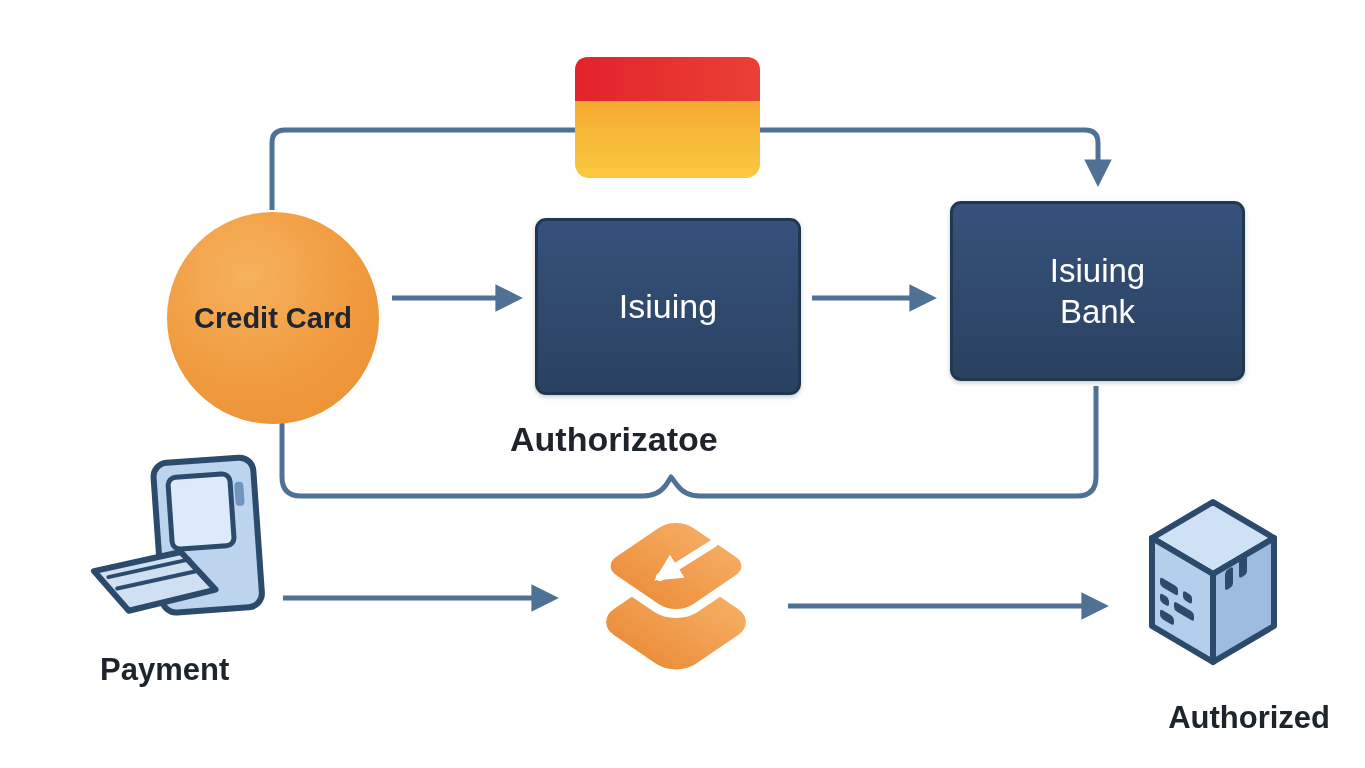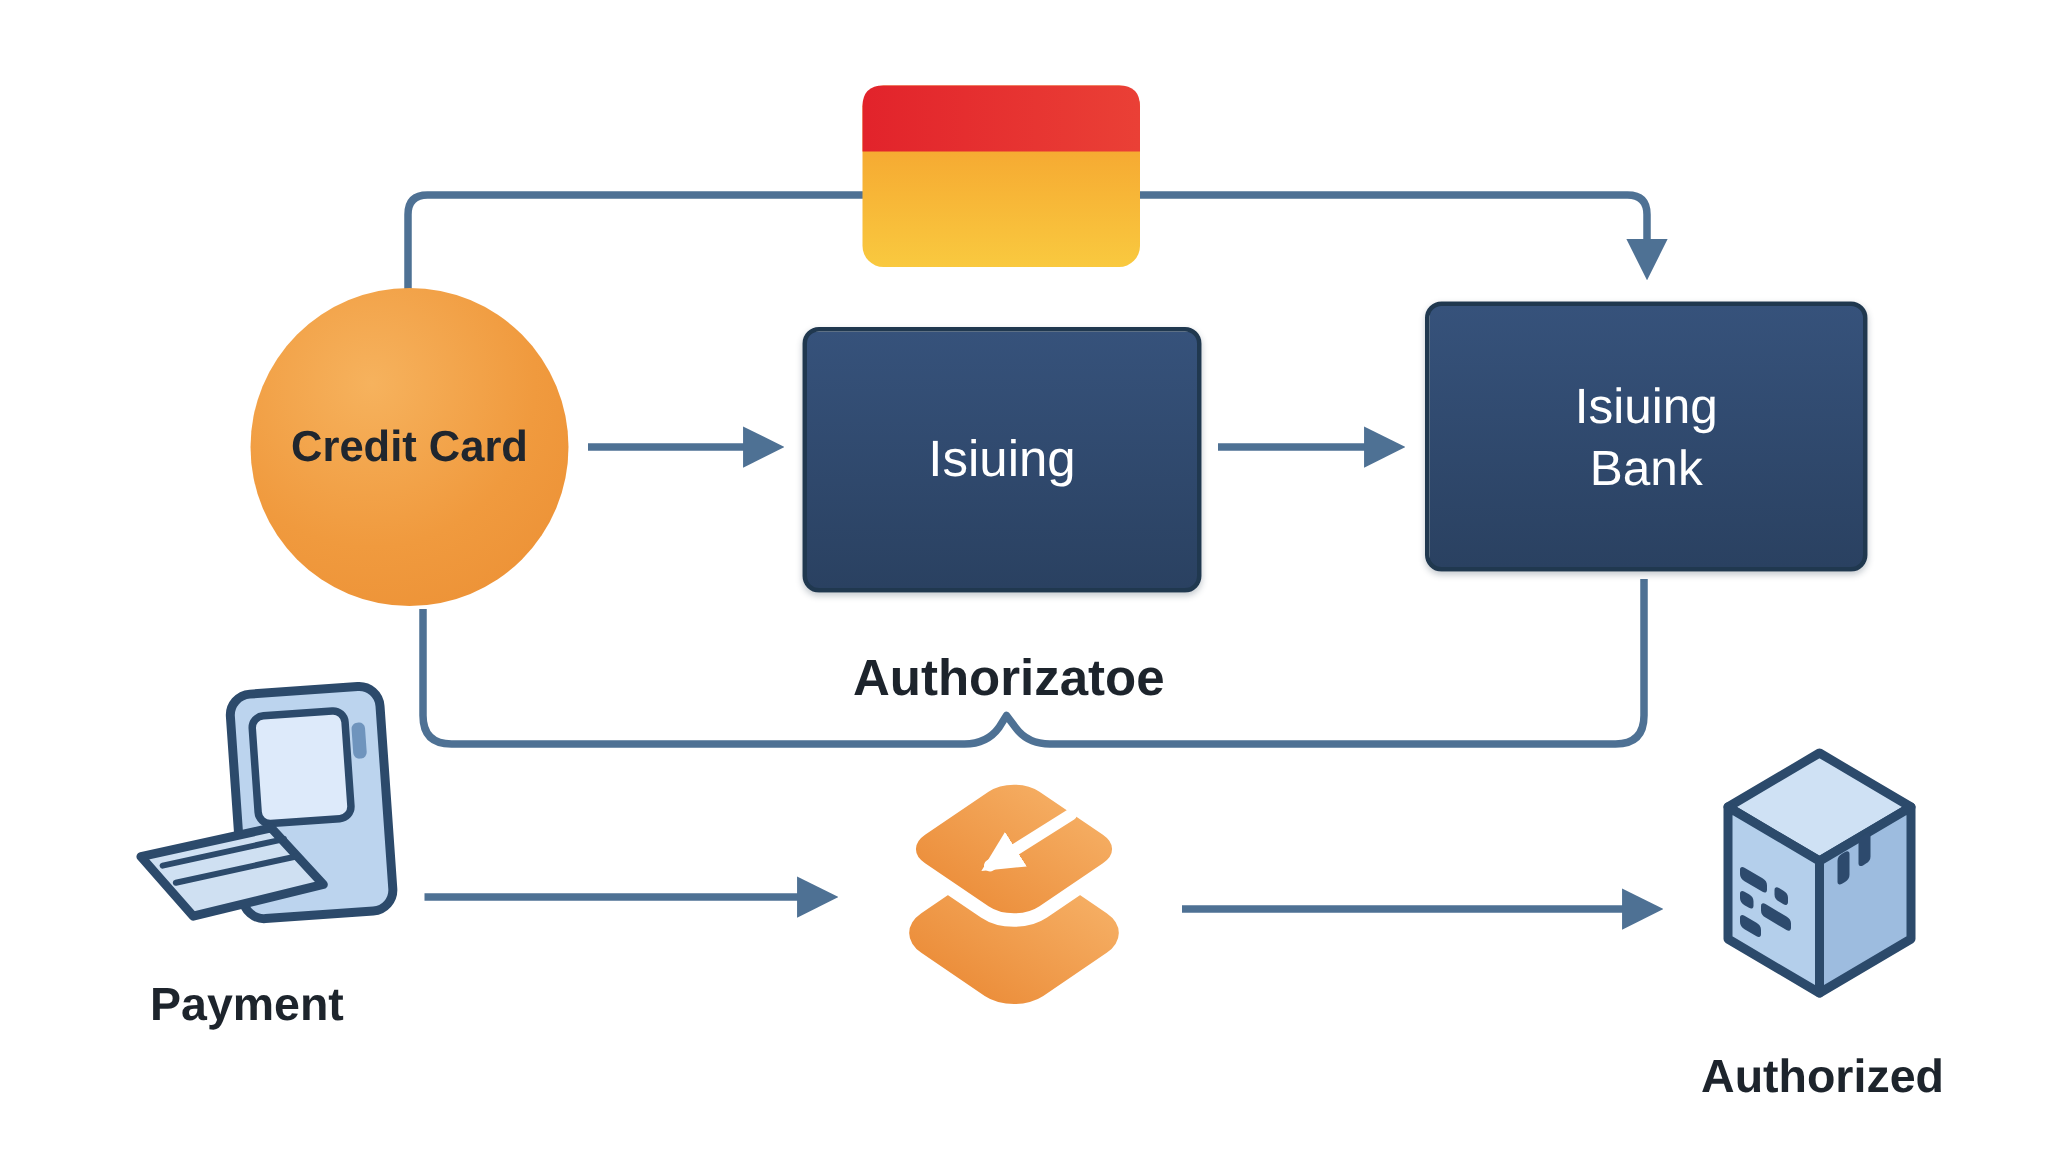--- a/index.html
+++ b/index.html
@@ -17,21 +17,21 @@
     width: 1365px; height: 768px;
   }
   .node {
     position: absolute;
     display: flex;
     align-items: center;
     justify-content: center;
     text-align: center;
   }
   .node-circle {
-    left: 167px; top: 192px;
+    left: 167px; top: 212px;
     width: 212px; height: 212px;
     border-radius: 50%;
     background: radial-gradient(circle at 38% 30%, #f6b25d 0%, #f09a3e 55%, #eb8e33 100%);
     color: #20262e;
     font-size: 29px;
     font-weight: 600;
     line-height: 1.25;
   }
   .node-box {
     background: linear-gradient(180deg, #36527b 0%, #2a4161 100%);
@@ -51,35 +51,35 @@
     left: 950px; top: 201px;
     width: 295px; height: 180px;
     font-size: 33px;
   }
   .label {
     position: absolute;
     color: #1d242c;
     font-weight: 600;
   }
   .label-authorization {
-    left: 510px; top: 433px;
+    left: 510px; top: 420px;
     width: 325px;
-    text-align: center;
+    text-align: left;
     font-size: 34px;
   }
   .label-gateway {
     left: 100px; top: 650px;
     font-size: 31px;
     line-height: 1.3;
     text-align: right;
   }
   .label-authorized {
     left: 1100px; top: 700px;
     width: 230px;
-    text-align: center;
+    text-align: right;
     font-size: 31px;
   }
   .twoline span { display: block; }
 </style>
 </head>
 <body>
 
 <div class="canvas">
 
   <svg class="layer" viewBox="0 0 1365 768" xmlns="http://www.w3.org/2000/svg">

